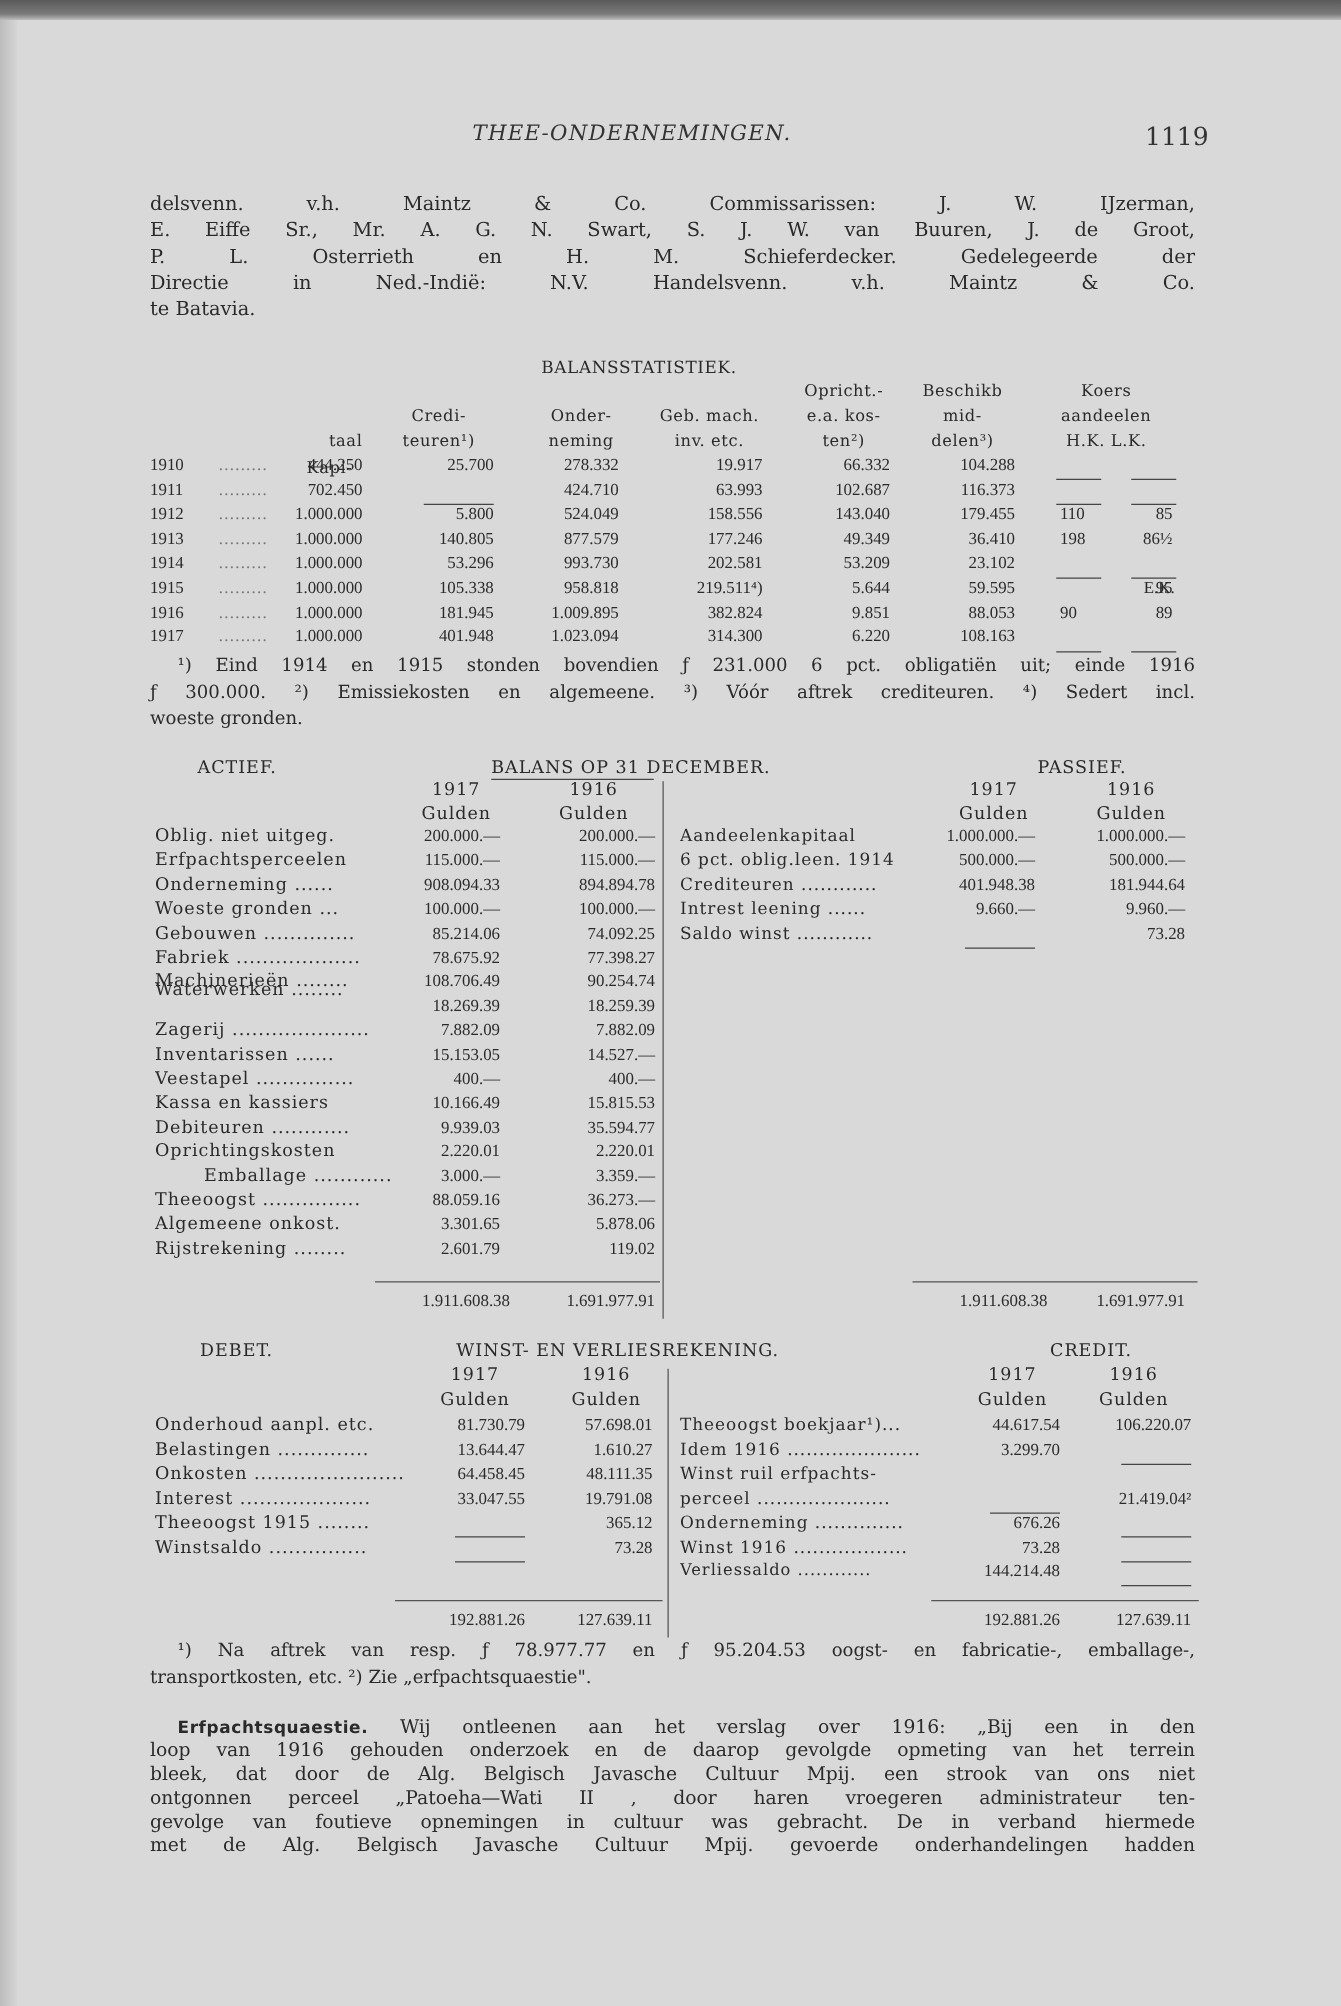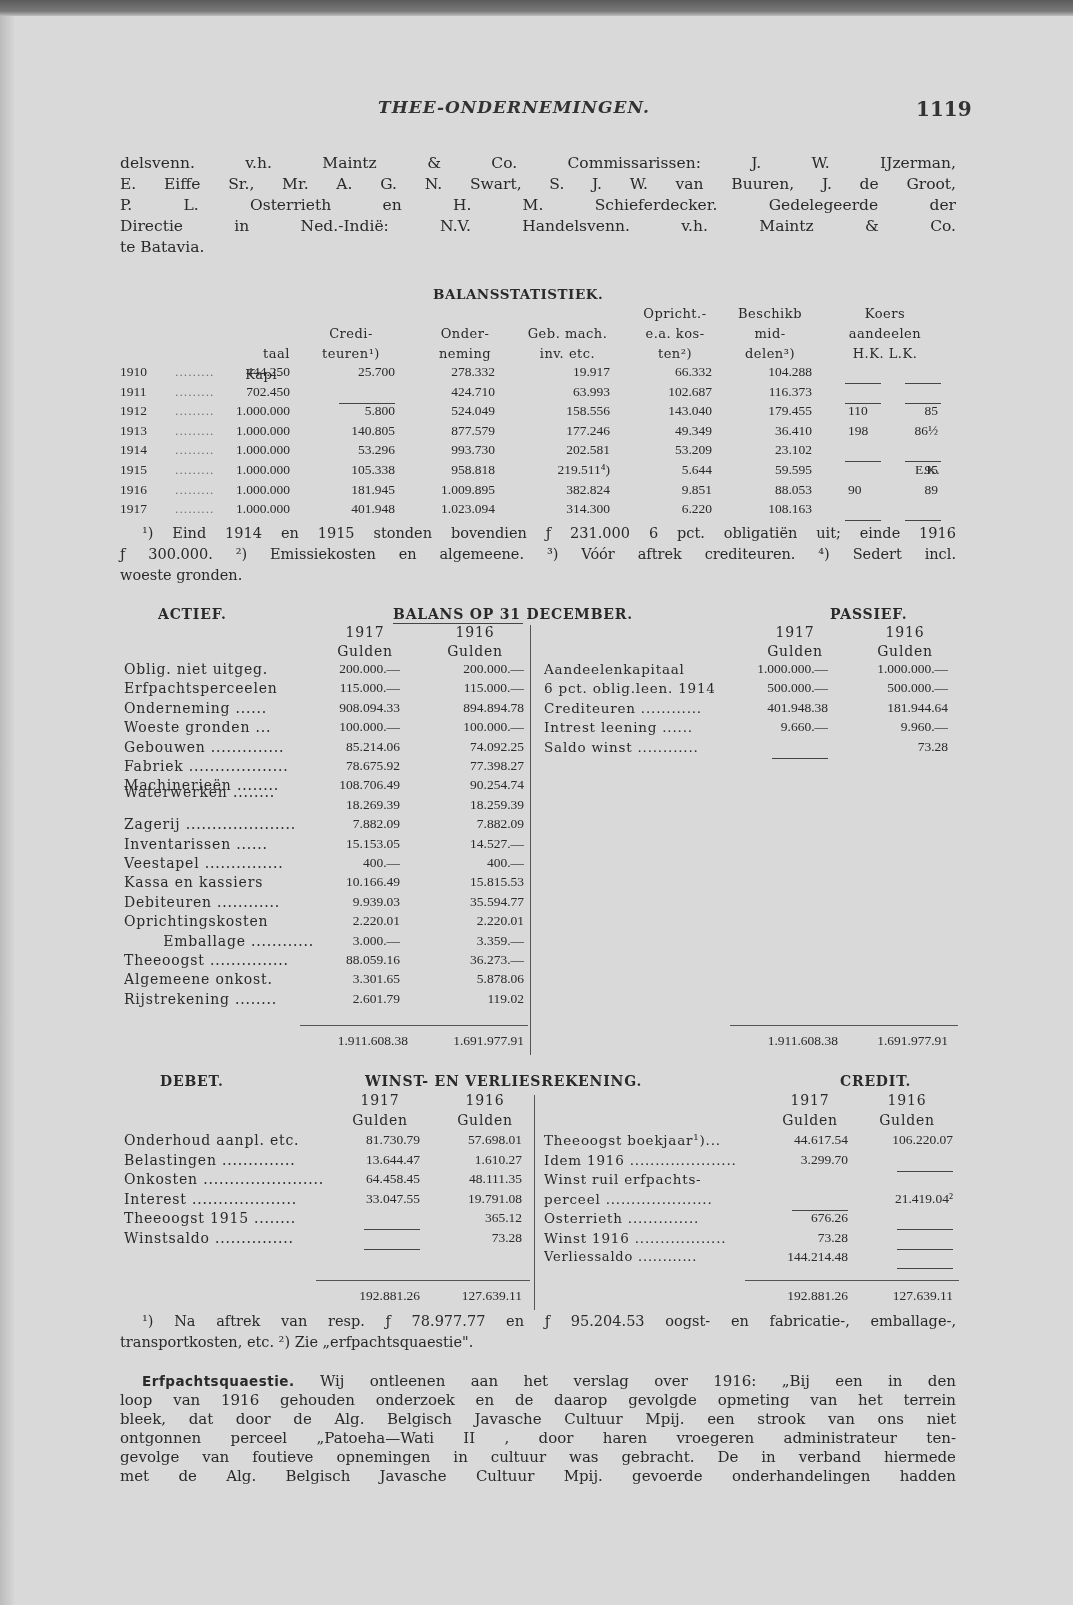--- a/index.html
+++ b/index.html
@@ -8,21 +8,21 @@
     background:#d9d9d9;
     font-family:"DejaVu Serif", "Liberation Serif", serif;
     color:#2a2a2a;
     position:relative;
   }
   .topband { position:absolute; left:0; top:0; width:1073px; height:16px;
     background:linear-gradient(#5a5a5a,#7a7a7a 70%,#bdbdbd); }
   .leftshade { position:absolute; left:0; top:16px; width:14px; height:1589px;
     background:linear-gradient(90deg,#bcbcbc,#d6d6d6); }
   .page { position:absolute; left:0; top:0; width:1073px; height:1605px; }
-  .abs { position:absolute; white-space:nowrap;font-weight:bold; }
+  .abs { position:absolute; white-space:nowrap; }
   .hdr-title { left:378px; top:97px; font-size:17px; font-style:italic; letter-spacing:1px; color:#333; }
   .hdr-page { left:916px; top:97px; font-size:20px; color:#333; }
   .para { position:absolute; left:120px; width:836px; font-size:15.5px; line-height:21px; text-align:justify; }
   .para .line { display:block; text-align:justify; text-align-last:justify; height:21px; white-space:nowrap; }
   .para .line.last { text-align-last:left; }
   .tbl-title { font-size:13.5px; letter-spacing:0.5px; }
   .small { font-size:13px; }
   .num { font-family:"Liberation Serif", serif; font-size:13.5px; }
   .lab { font-size:14px; letter-spacing:0.8px; }
   .r { text-align:right; }
@@ -292,21 +292,21 @@
       <div class="cell lab" style="left:544px;top:1132px;width:225px;overflow:hidden;font-size:13.5px;">Theeoogst boekjaar¹)...</div>
       <div class="cell r num" style="left:760px;top:1132px;width:88px;">44.617.54</div>
       <div class="cell r num" style="left:858px;top:1132px;width:95px;">106.220.07</div>
       <div class="cell lab" style="left:544px;top:1151.5px;width:225px;overflow:hidden;font-size:13.5px;">Idem 1916 .....................</div>
       <div class="cell r num" style="left:760px;top:1151.5px;width:88px;">3.299.70</div>
       <div class="cell r" style="left:858px;top:1160.5px;width:95px;"><span class="dash" style="width:56px"></span></div>
       <div class="cell lab" style="left:544px;top:1171px;width:225px;overflow:hidden;font-size:13.5px;">Winst ruil erfpachts-</div>
       <div class="cell lab" style="left:544px;top:1190.5px;width:225px;overflow:hidden;font-size:13.5px;">   perceel .....................</div>
       <div class="cell r" style="left:760px;top:1199.5px;width:88px;"><span class="dash" style="width:56px"></span></div>
       <div class="cell r num" style="left:858px;top:1190.5px;width:95px;">21.419.04²</div>
-      <div class="cell lab" style="left:544px;top:1210px;width:225px;overflow:hidden;font-size:13.5px;">Osterrieth ..............</div>
+      <div class="cell lab" style="left:544px;top:1210px;width:225px;overflow:hidden;font-size:13.5px;">Onderneming ..............</div>
       <div class="cell r num" style="left:760px;top:1210px;width:88px;">676.26</div>
       <div class="cell r" style="left:858px;top:1219px;width:95px;"><span class="dash" style="width:56px"></span></div>
       <div class="cell lab" style="left:544px;top:1229.5px;width:225px;overflow:hidden;font-size:13.5px;">Winst 1916 ..................</div>
       <div class="cell r num" style="left:760px;top:1229.5px;width:88px;">73.28</div>
       <div class="cell r" style="left:858px;top:1238.5px;width:95px;"><span class="dash" style="width:56px"></span></div>
       <div class="cell lab" style="left:544px;top:1249px;width:225px;overflow:hidden;font-size:13px;">Verliessaldo ............</div>
       <div class="cell r num" style="left:760px;top:1249px;width:88px;">144.214.48</div>
       <div class="cell r" style="left:858px;top:1258px;width:95px;"><span class="dash" style="width:56px"></span></div>
       <div class="hline" style="left:316px;top:1280px;width:214px;"></div>
       <div class="hline" style="left:745px;top:1280px;width:214px;"></div>

